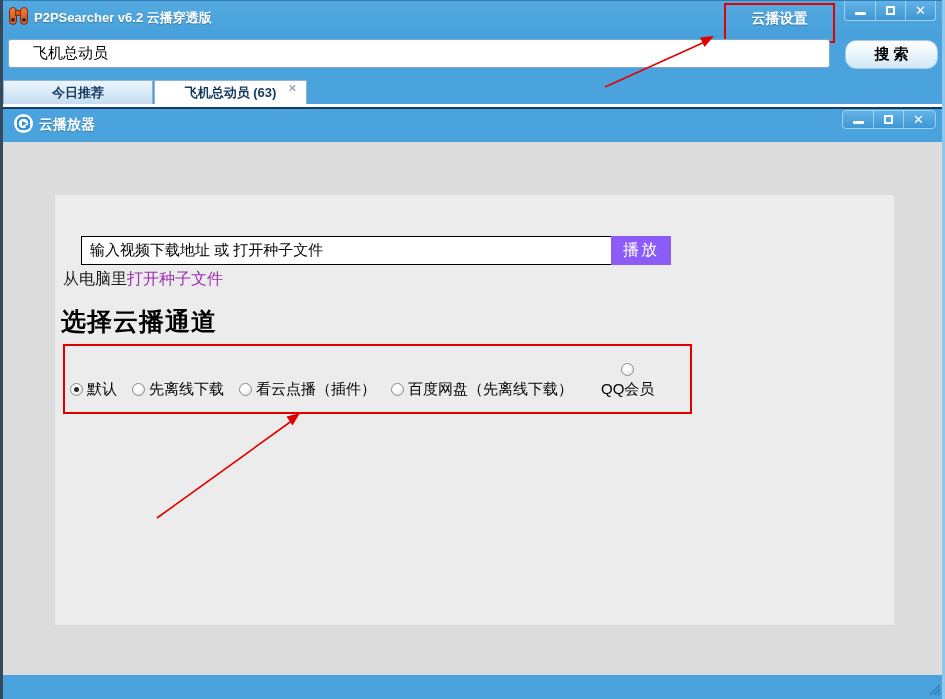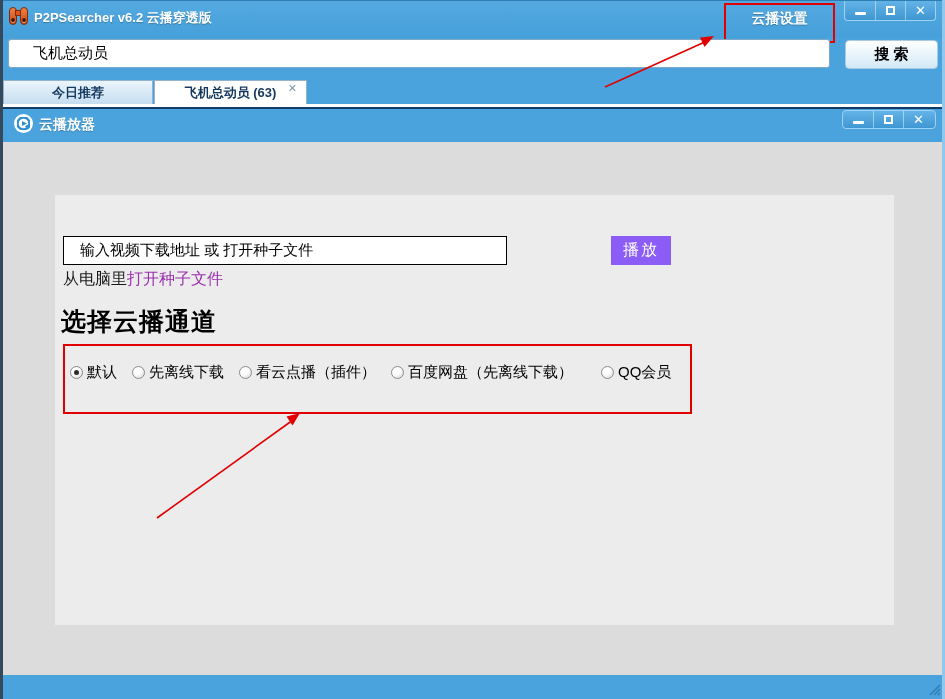--- a/index.html
+++ b/index.html
@@ -29,51 +29,51 @@
   .winbtns .wb{width:30px;display:flex;align-items:center;justify-content:center;border-left:1px solid rgba(255,255,255,.45);cursor:default;}
   .winbtns .wb:first-child{border-left:none;}
   .g-min{width:11px;height:3px;background:#fff;border-radius:1px;margin-top:5px;}
   .g-max{width:9px;height:9px;border:2px solid #fff;}
   .g-close{color:#fff;font-size:13px;font-weight:bold;line-height:1;}
   #controls1{left:844px;top:1px;width:92px;height:20px;}
   #controls2{left:842px;top:110px;width:94px;height:19px;border-radius:4px;border-top:1px solid #9ed2f2;}
 
   #search-input1{left:8px;top:39px;width:822px;height:29px;border:1px solid #7fa8c6;border-radius:3px;
     background:#fff;font-size:15px;padding:0 24px;outline:none;color:#000;font-family:inherit;}
-  #search-btn{left:845px;top:40px;width:93px;height:29px;border:1px solid #a8cbe2;border-radius:4px;
+  #search-btn{left:845px;top:40px;width:93px;height:29px;border:1px solid #a8cbe2;border-radius:11px;
     background:linear-gradient(#ffffff,#d2e9f7);display:flex;align-items:center;justify-content:center;
     font-size:15px;font-weight:bold;color:#000;}
 
   .tab{top:80px;height:24px;display:flex;align-items:center;justify-content:center;
     font-size:13px;font-weight:bold;color:#14395e;border:1px solid #93b3cc;border-bottom:none;}
   #tab-today{left:3px;width:150px;background:linear-gradient(#ecf5fc,#c5ddf0);}
   #tab-result{left:154px;width:153px;background:#ffffff;}
   #tab-close{position:absolute;right:9px;top:2px;color:#7d93ad;font-size:11px;font-weight:bold;line-height:1;cursor:default;}
   #white-strip{left:0;top:104px;width:945px;height:3px;background:#ffffff;}
 
   
   #win2-topline{left:0;top:107px;width:945px;height:2px;background:#123a66;}
   #titlebar2{left:0;top:109px;width:945px;height:33px;background:#4aa3dc;}
   #player-icon{left:14px;top:114px;width:19px;height:19px;border-radius:50%;background:#fff;display:flex;align-items:center;justify-content:center;}
   #player-icon svg{display:block;}
   #player-title{left:39px;top:116px;color:#fff;font-size:14px;font-weight:bold;text-shadow:0 1px 1px rgba(0,0,0,.2);}
   #content2{left:0;top:142px;width:945px;height:533px;background:#dcdcdc;}
   #inner-panel{left:55px;top:195px;width:839px;height:430px;background:#ececec;}
 
-  #url-input{left:63px;top:236px;width:444px;height:29px;border:1px solid #000;background:#fff;
-    font-size:15px;padding:0 16px;outline:none;color:#000;font-family:inherit;border-radius:0;}
+  #url-input{left:81px;top:236px;width:570px;height:29px;border:1px solid #000;background:#fff;
+    font-size:15px;padding:0 8px;outline:none;color:#000;font-family:inherit;border-radius:0;}
   #play-btn{left:611px;top:236px;width:60px;height:29px;background:#8b5cf6;color:#fff;
     display:flex;align-items:center;justify-content:center;font-size:16px;letter-spacing:2px;}
   #open-line{left:63px;top:269px;font-size:16px;color:#1a1a1a;}
   #open-link{color:#9b2fae;cursor:pointer;}
   #channel-heading{left:61px;top:305px;font-size:25px;font-weight:bold;color:#000;letter-spacing:1px;font-family:Liberation Serif, serif;}
   #channel-annot{left:63px;top:344px;width:629px;height:70px;}
   #channel-row{left:70px;top:363px;width:615px;display:flex;align-items:flex-end;gap:15px;font-size:15px;color:#000;}
   .channel{display:flex;align-items:center;gap:4px;white-space:nowrap;}
-  .channel.last{margin-left:13px;}
+  .channel.last{margin-left:13px;flex-direction:column;}
   .radio{width:13px;height:13px;border-radius:50%;border:1px solid #8a8a8a;flex:0 0 13px;
     background:radial-gradient(circle at 35% 30%,#ffffff 35%,#d6d6d6 100%);position:relative;}
   .radio.checked:after{content:"";position:absolute;left:3px;top:3px;width:5px;height:5px;border-radius:50%;background:#2b2b2b;}
 
   #statusbar{left:0;top:675px;width:945px;height:24px;background:#4aa3dc;}
   #grip{right:4px;bottom:3px;width:14px;height:14px;}
 
   
   #border-left{left:0;top:0;width:3px;height:699px;background:#35495c;}
   #border-right{right:0;top:0;width:3px;height:699px;background:#8fc8ec;}

